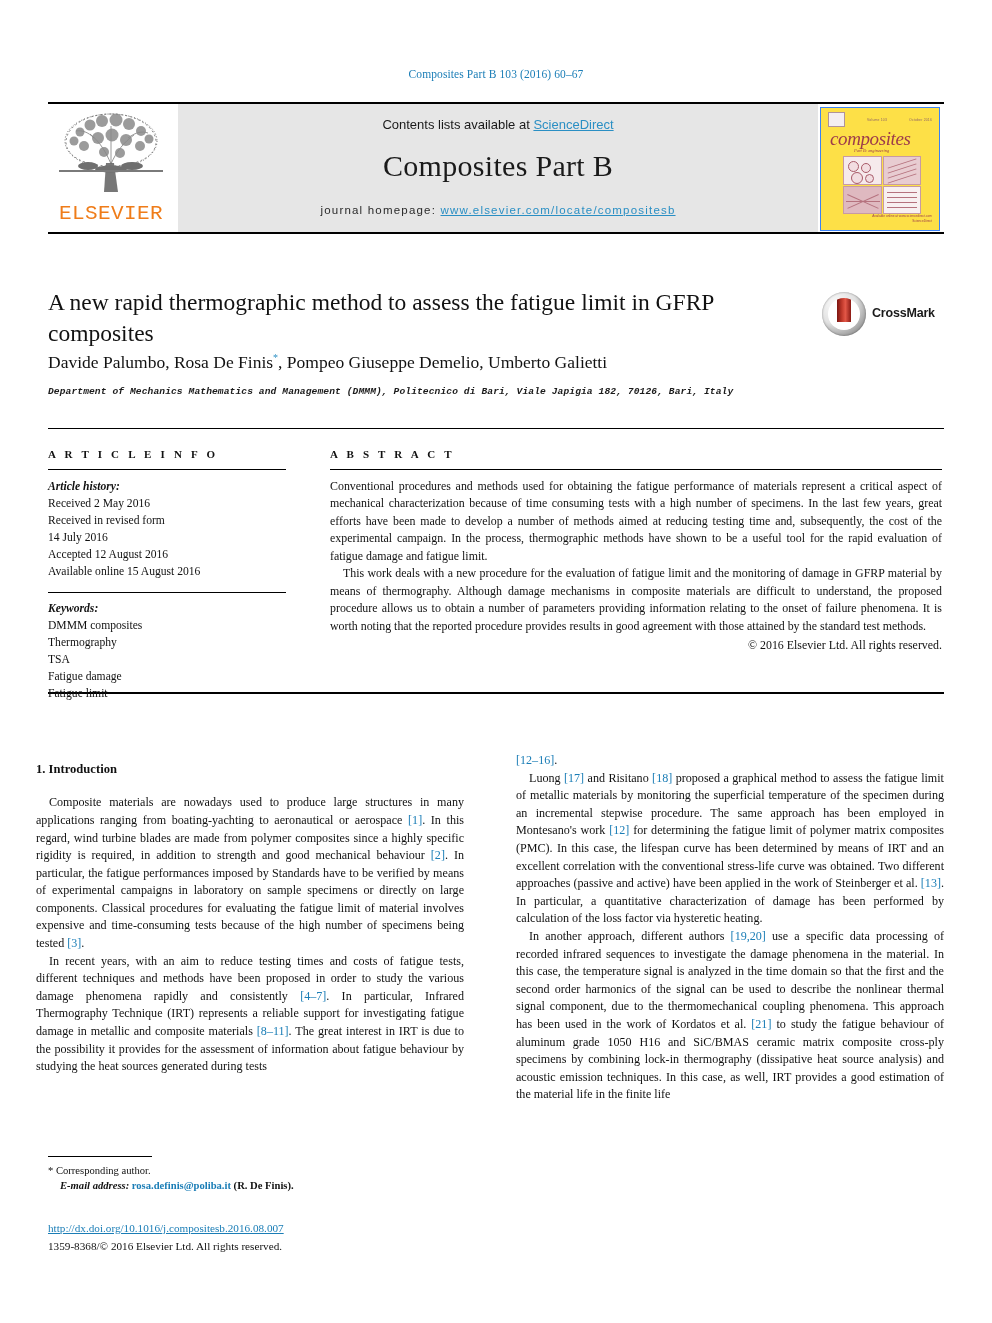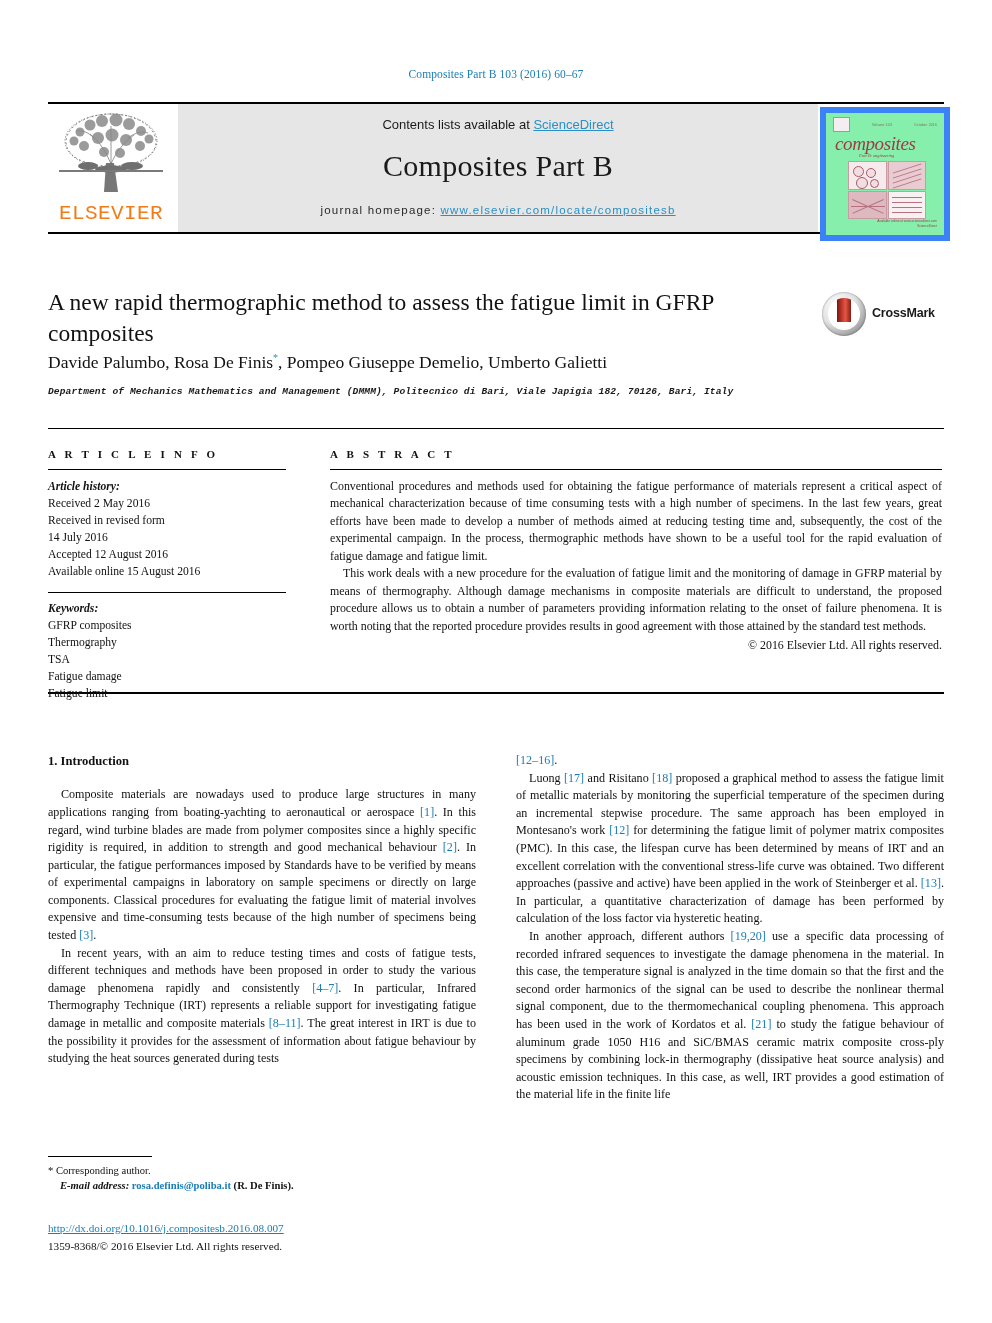--- a/index.html
+++ b/index.html
@@ -123,22 +123,22 @@
     color: #ef7c19;
   }
 
   
   .cover-thumb {
     position: absolute;
     left: 772px;
     top: 3px;
     width: 118px;
     height: 122px;
-    background: #86efac;
-    border: 6px solid #3b82f6;
+    background: #fde047;
+    border: 1px solid #3b82f6;
     overflow: hidden;
   }
   .cover-top-row {
     position: absolute;
     left: 7px; top: 5px; right: 7px;
     height: 13px;
     display: flex;
     justify-content: space-between;
     align-items: center;
   }
@@ -360,21 +360,21 @@
   .body-col {
     position: absolute;
     top: 752px;
     width: 428px;
     font-size: 12.1px;
     line-height: 1.455;
     text-align: justify;
     font-family: "Liberation Serif", serif;
     color: #111;
   }
-  .body-col.left  { left: 48px; }
+  .body-col.left  { left: 36px; margin-top: 8px; }
   .body-col.right { left: 516px; }
   .body-col h2 {
     font-size: 12.6px;
     font-weight: bold;
     margin: 0 0 16px 0;
     font-family: "Liberation Serif", serif;
   }
   .body-col p { margin: 0; }
   .body-col p.indent { text-indent: 13px; }
   .ref { color: #1a7db6; }
@@ -552,21 +552,21 @@
       <div class="lbl">Article history:</div>
       <div>Received 2 May 2016</div>
       <div>Received in revised form</div>
       <div>14 July 2016</div>
       <div>Accepted 12 August 2016</div>
       <div>Available online 15 August 2016</div>
     </div>
     <div class="hr-thin2"></div>
     <div class="info-block">
       <div class="lbl">Keywords:</div>
-      <div>GFRP composites</div>
+      <div>DMMM composites</div>
       <div>Thermography</div>
       <div>TSA</div>
       <div>Fatigue damage</div>
       <div>Fatigue limit</div>
     </div>
   </div>
 
   <div class="col-abstract">
     <div class="sechead">A B S T R A C T</div>
     <div class="hr-thin"></div>

